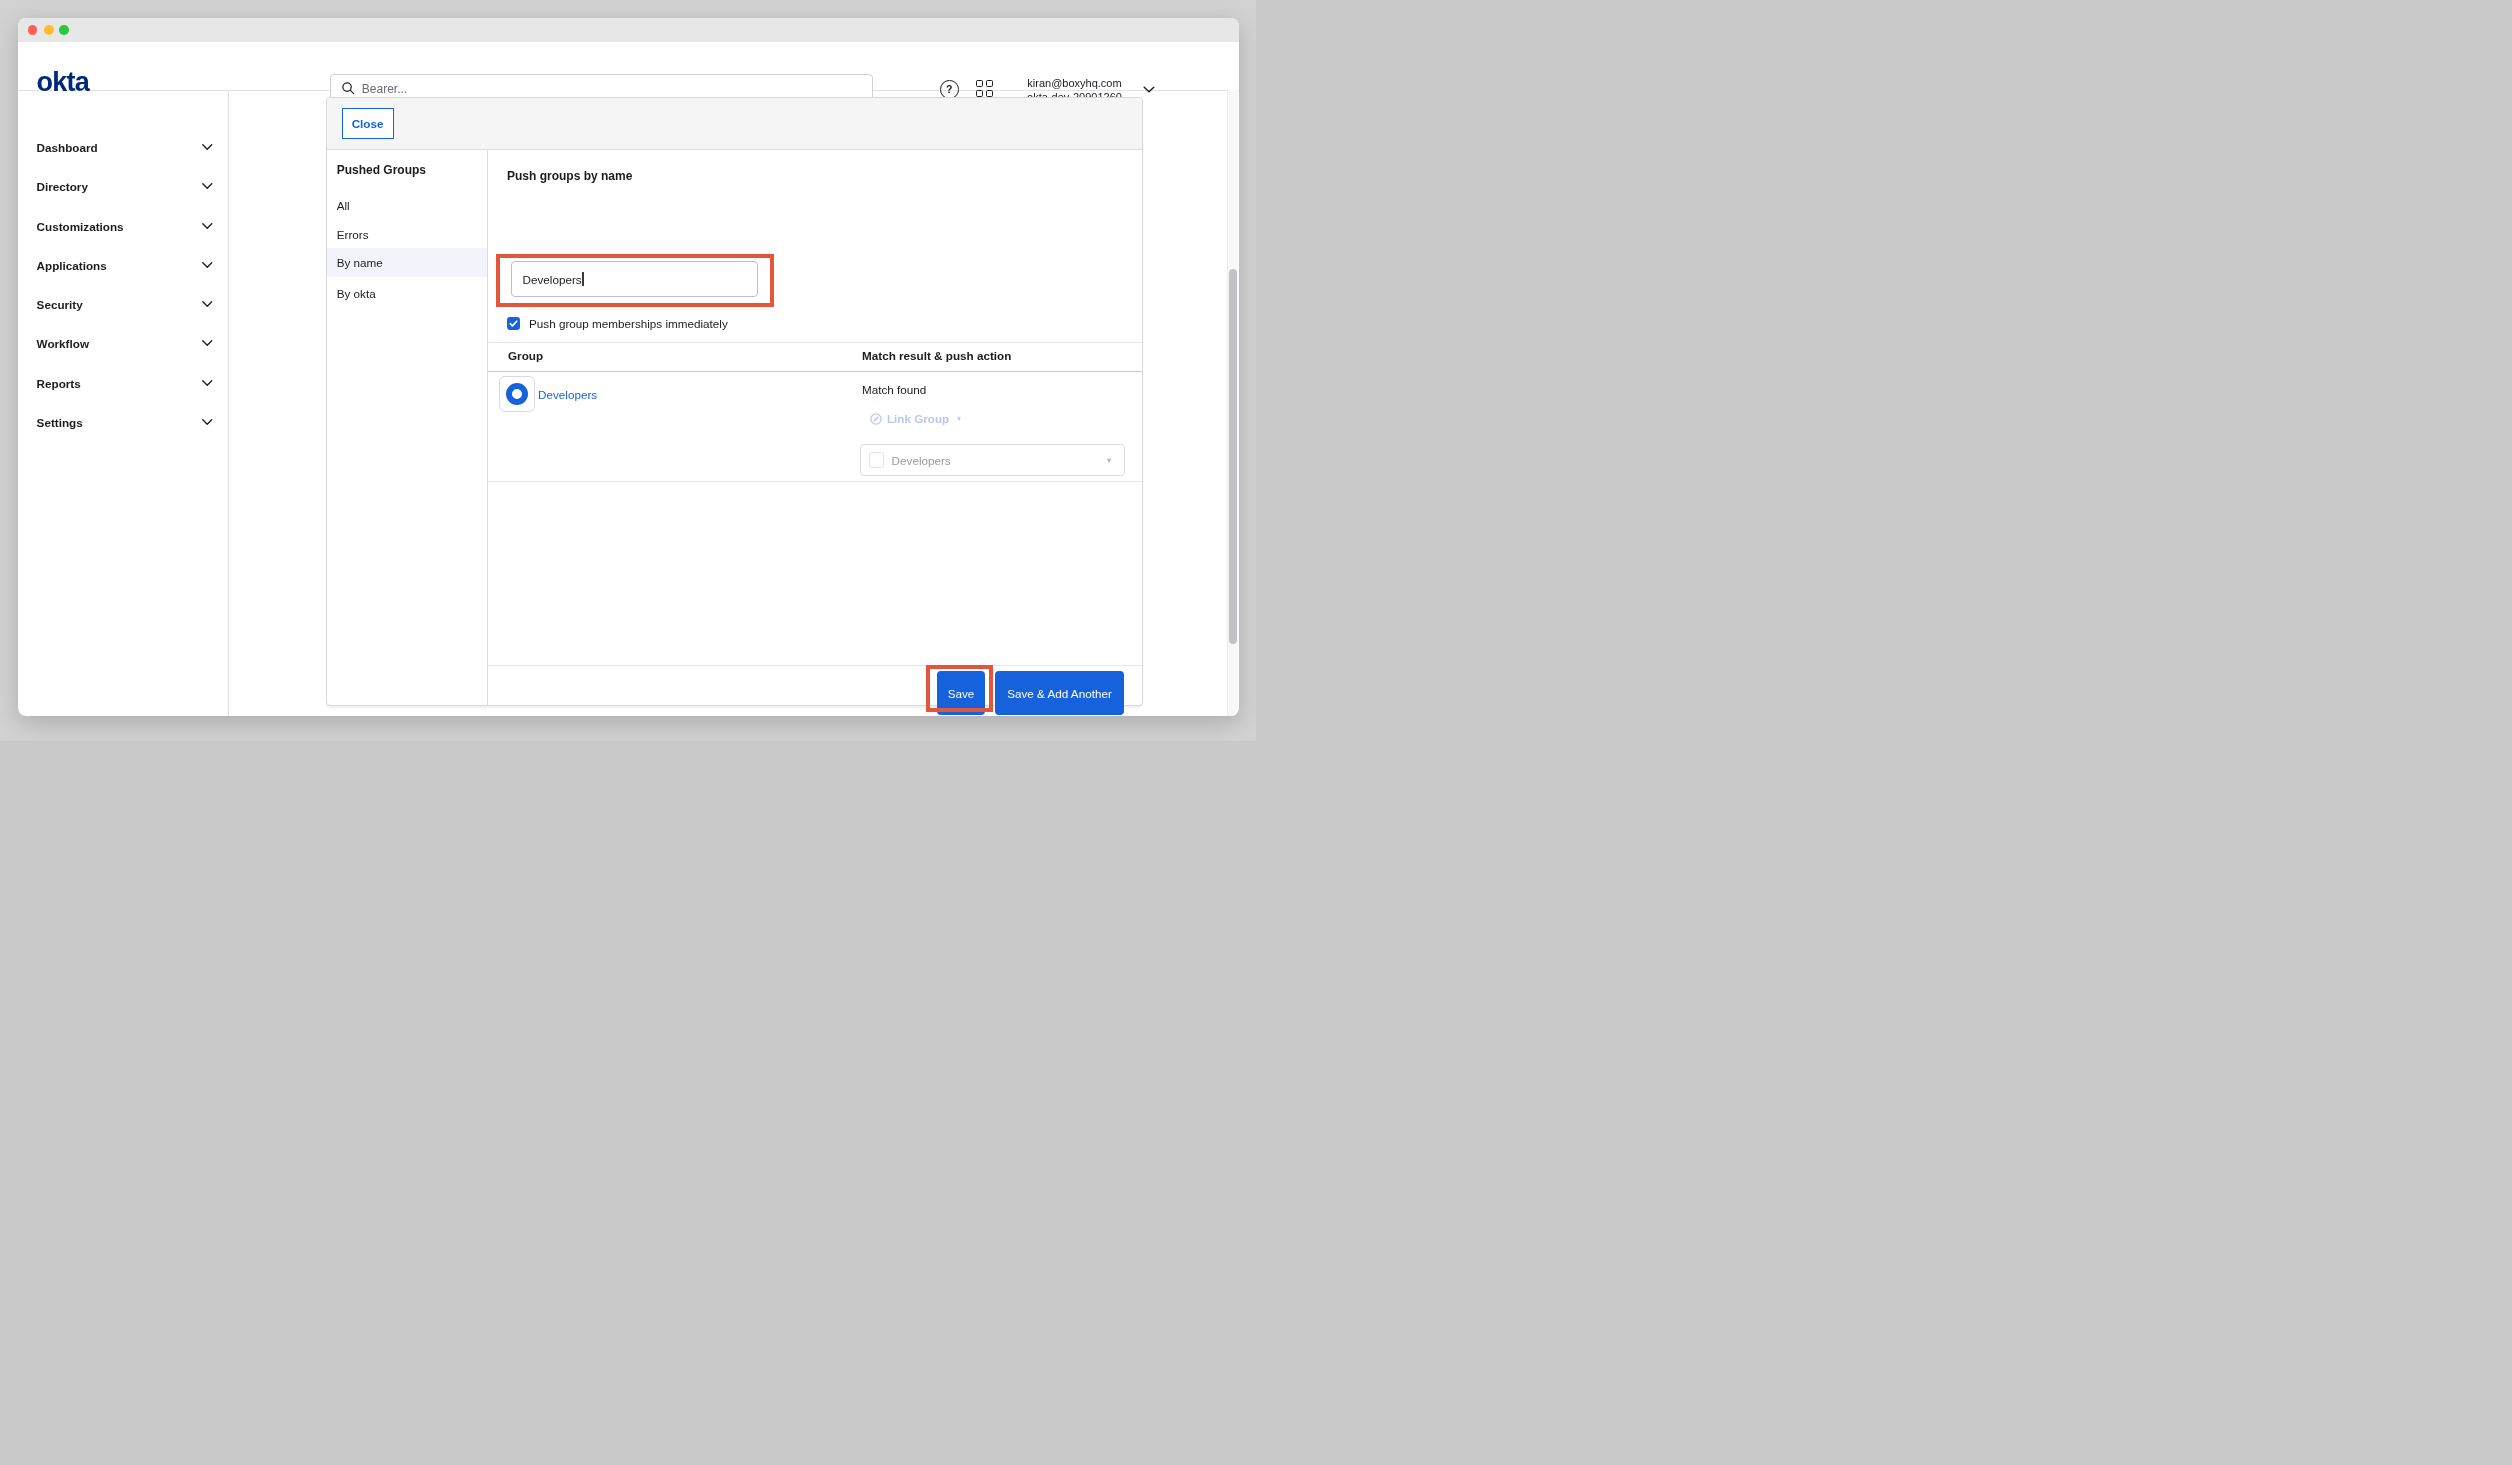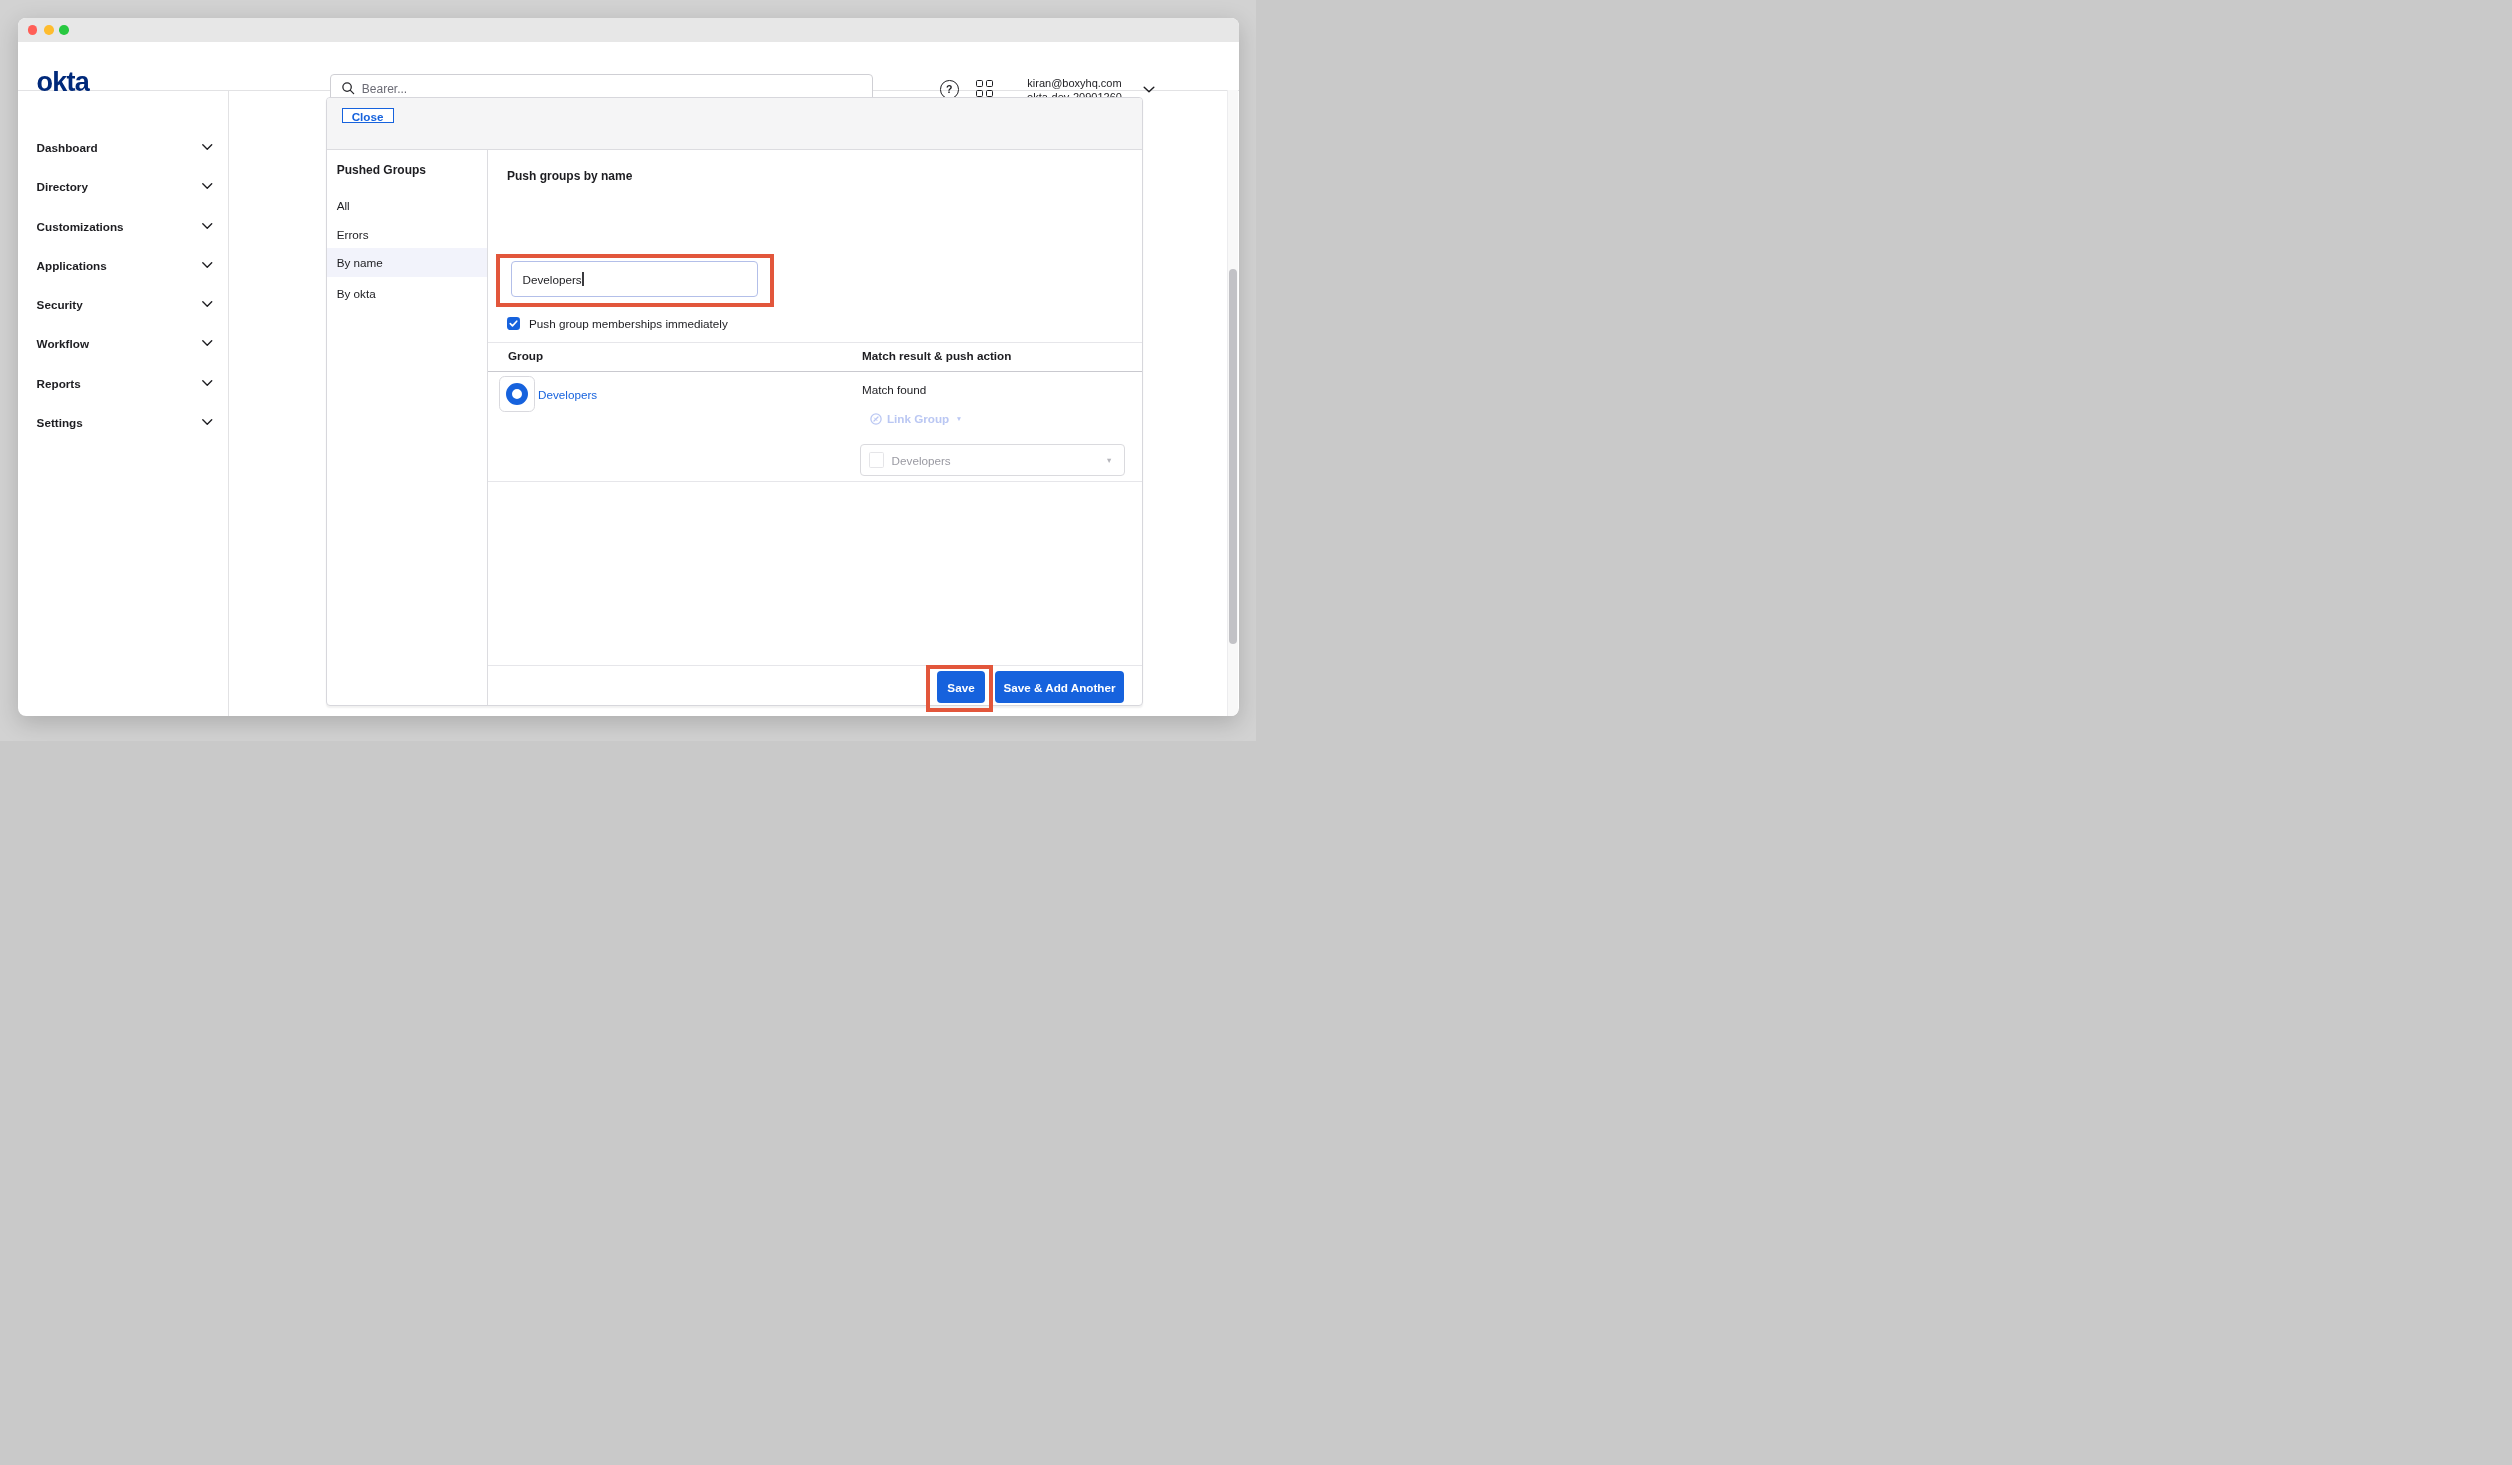--- a/index.html
+++ b/index.html
@@ -38,21 +38,21 @@
            justify-content:space-between;font-size:11.7px;font-weight:700;color:#1d1d21;cursor:pointer;margin-top:32px;}
   
   .scroll-track{position:absolute;right:0.8px;top:72px;bottom:0;width:10.5px;background:#f8f8f8;
                 border-left:0.8px solid #ececee;}
   .scroll-thumb{position:absolute;left:1.6px;top:179px;width:7.3px;height:375px;border-radius:4px;background:#c2c2c6;}
   
   .panel{position:absolute;left:308px;top:79px;width:817px;height:609px;background:#fff;
          border:0.8px solid #d7d7dc;border-radius:4px;box-sizing:border-box;box-shadow:0 1.6px 1.6px rgba(0,0,0,.06);}
   .panel-band{position:absolute;left:0;top:0;right:0;height:51px;background:#f5f5f6;
               border-bottom:0.8px solid #dcdce0;border-radius:3.2px 3.2px 0 0;}
-  .close-btn{position:absolute;left:14.6px;top:9.7px;width:52px;height:15px;background:#fff;
+  .close-btn{position:absolute;left:14.6px;top:9.7px;width:52px;height:31px;background:#fff;
              border:1.2px solid #1662dd;border-radius:0;color:#1662dd;font-weight:700;font-size:11.7px;
              font-family:"Liberation Sans",sans-serif;cursor:pointer;}
   .vdiv{position:absolute;left:160px;top:51px;bottom:0;width:0.8px;background:#dcdce0;}
   .subnav-title{position:absolute;left:9.7px;top:65px;font-size:12px;font-weight:700;}
   .sn-item{position:absolute;left:0;width:160px;height:29px;display:flex;align-items:center;
            padding-left:9.7px;box-sizing:border-box;font-size:11.7px;cursor:pointer;}
   .sn-item.sel{background:#f2f3fb;}
   .content-heading{position:absolute;left:180px;top:71px;font-size:12px;font-weight:700;}
   .content-desc{position:absolute;left:180px;top:102px;width:605px;font-size:11.7px;line-height:19.4px;}
   .annotation{position:absolute;border:4.9px solid #e2563b;z-index:5;pointer-events:none;}
@@ -80,22 +80,22 @@
   .match-status{position:absolute;left:535px;top:285px;font-size:11.7px;}
   .link-group{position:absolute;left:543px;top:314px;display:flex;align-items:center;gap:4.9px;
               color:#bac7f3;font-size:11.7px;font-weight:700;cursor:default;background:none;border:none;
               font-family:"Liberation Sans",sans-serif;padding:0;}
   .lg-caret{font-size:6.5px;margin-left:1.6px;}
   .app-select{position:absolute;left:533px;top:346px;width:265px;height:32px;border:0.8px solid #dadade;
               border-radius:4px;box-sizing:border-box;display:flex;align-items:center;cursor:default;background:#fff;}
   .app-select .sq{width:14.6px;height:16px;border:1.2px solid #e5e5e8;border-radius:1.6px;margin-left:8px;box-sizing:border-box;}
   .app-select .val{margin-left:8px;font-size:11.7px;color:#9a9aa2;}
   .app-select .dd{position:absolute;right:11.3px;font-size:7.3px;color:#b6b6bc;}
-  .btn-primary{position:absolute;top:573px;height:32px;background:#1662dd;border:none;border-radius:4px;
-               color:#fff;font-weight:700;font-size:11.7px;font-family:"Liberation Sans",sans-serif;cursor:pointer;}
+  .btn-primary{position:absolute;top:573px;height:44px;background:#1662dd;border:none;border-radius:4px;
+               color:#fff;font-weight:400;font-size:11.7px;font-family:"Liberation Sans",sans-serif;cursor:pointer;}
   .btn-save{left:610px;width:48px;}
   .btn-saveadd{left:668px;width:129px;}
   svg{display:block;}
 </style>
 </head>
 <body>
 
 <div class="stage">
   <div class="window">
 

